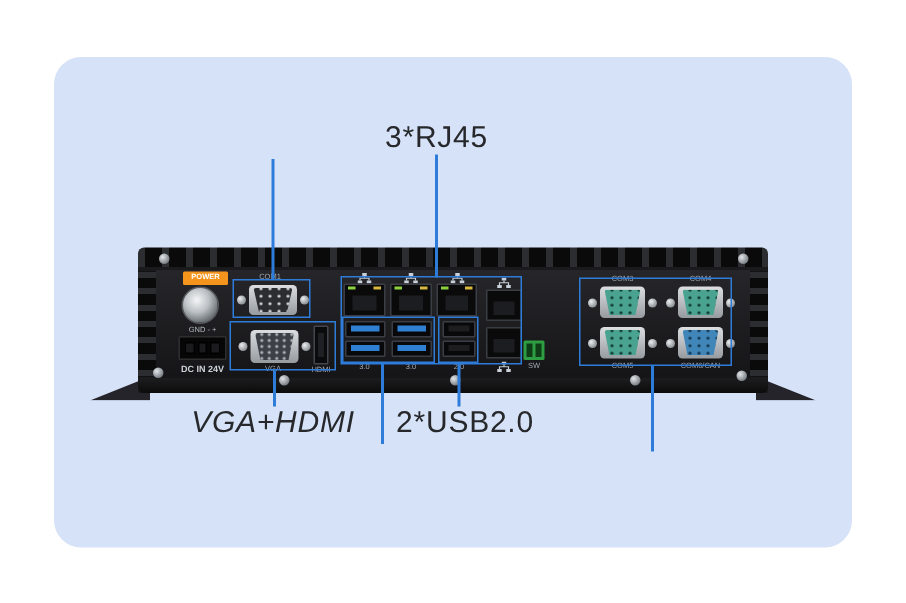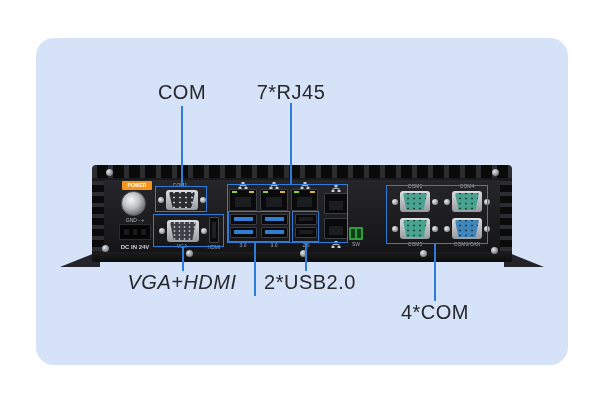--- a/index.html
+++ b/index.html
@@ -66,26 +66,24 @@
   .swblock { position:absolute; left:349px; top:227px; width:14px; height:13px; background:#2f9e42;
              border-radius:1px; display:flex; gap:2px; padding:2px; z-index:3; }
   .swblock div { flex:1; background:#0f3d16; }
 </style>
 </head>
 <body>
 
 <div class="stage">
   <div class="card"></div>
 
-  <div class="cap" style="left:142px;top:81px;width:80px;">COM</div>
-  <div class="cap" style="left:251px;top:81px;width:80px;">7*RJ45</div>
+  <div class="cap" style="left:251px;top:81px;width:80px;">3*RJ45</div>
 
   <div class="cap" style="left:121px;top:271px;width:122px;font-style:italic;">VGA+HDMI</div>
   <div class="cap" style="left:259px;top:271px;width:102px;">2*USB2.0</div>
-  <div class="cap" style="left:393px;top:301px;width:84px;">4*COM</div>
 
   <div class="cline" style="left:181px;top:106px;height:80px;"></div>
   <div class="cline" style="left:290px;top:103px;height:82px;"></div>
   <div class="cline" style="left:182px;top:247px;height:24px;"></div>
   <div class="cline" style="left:254px;top:242px;height:54px;"></div>
   <div class="cline" style="left:305px;top:242px;height:29px;"></div>
   <div class="cline" style="left:434px;top:244px;height:57px;"></div>
 
   <div class="ear l"></div>
   <div class="ear r"></div>

